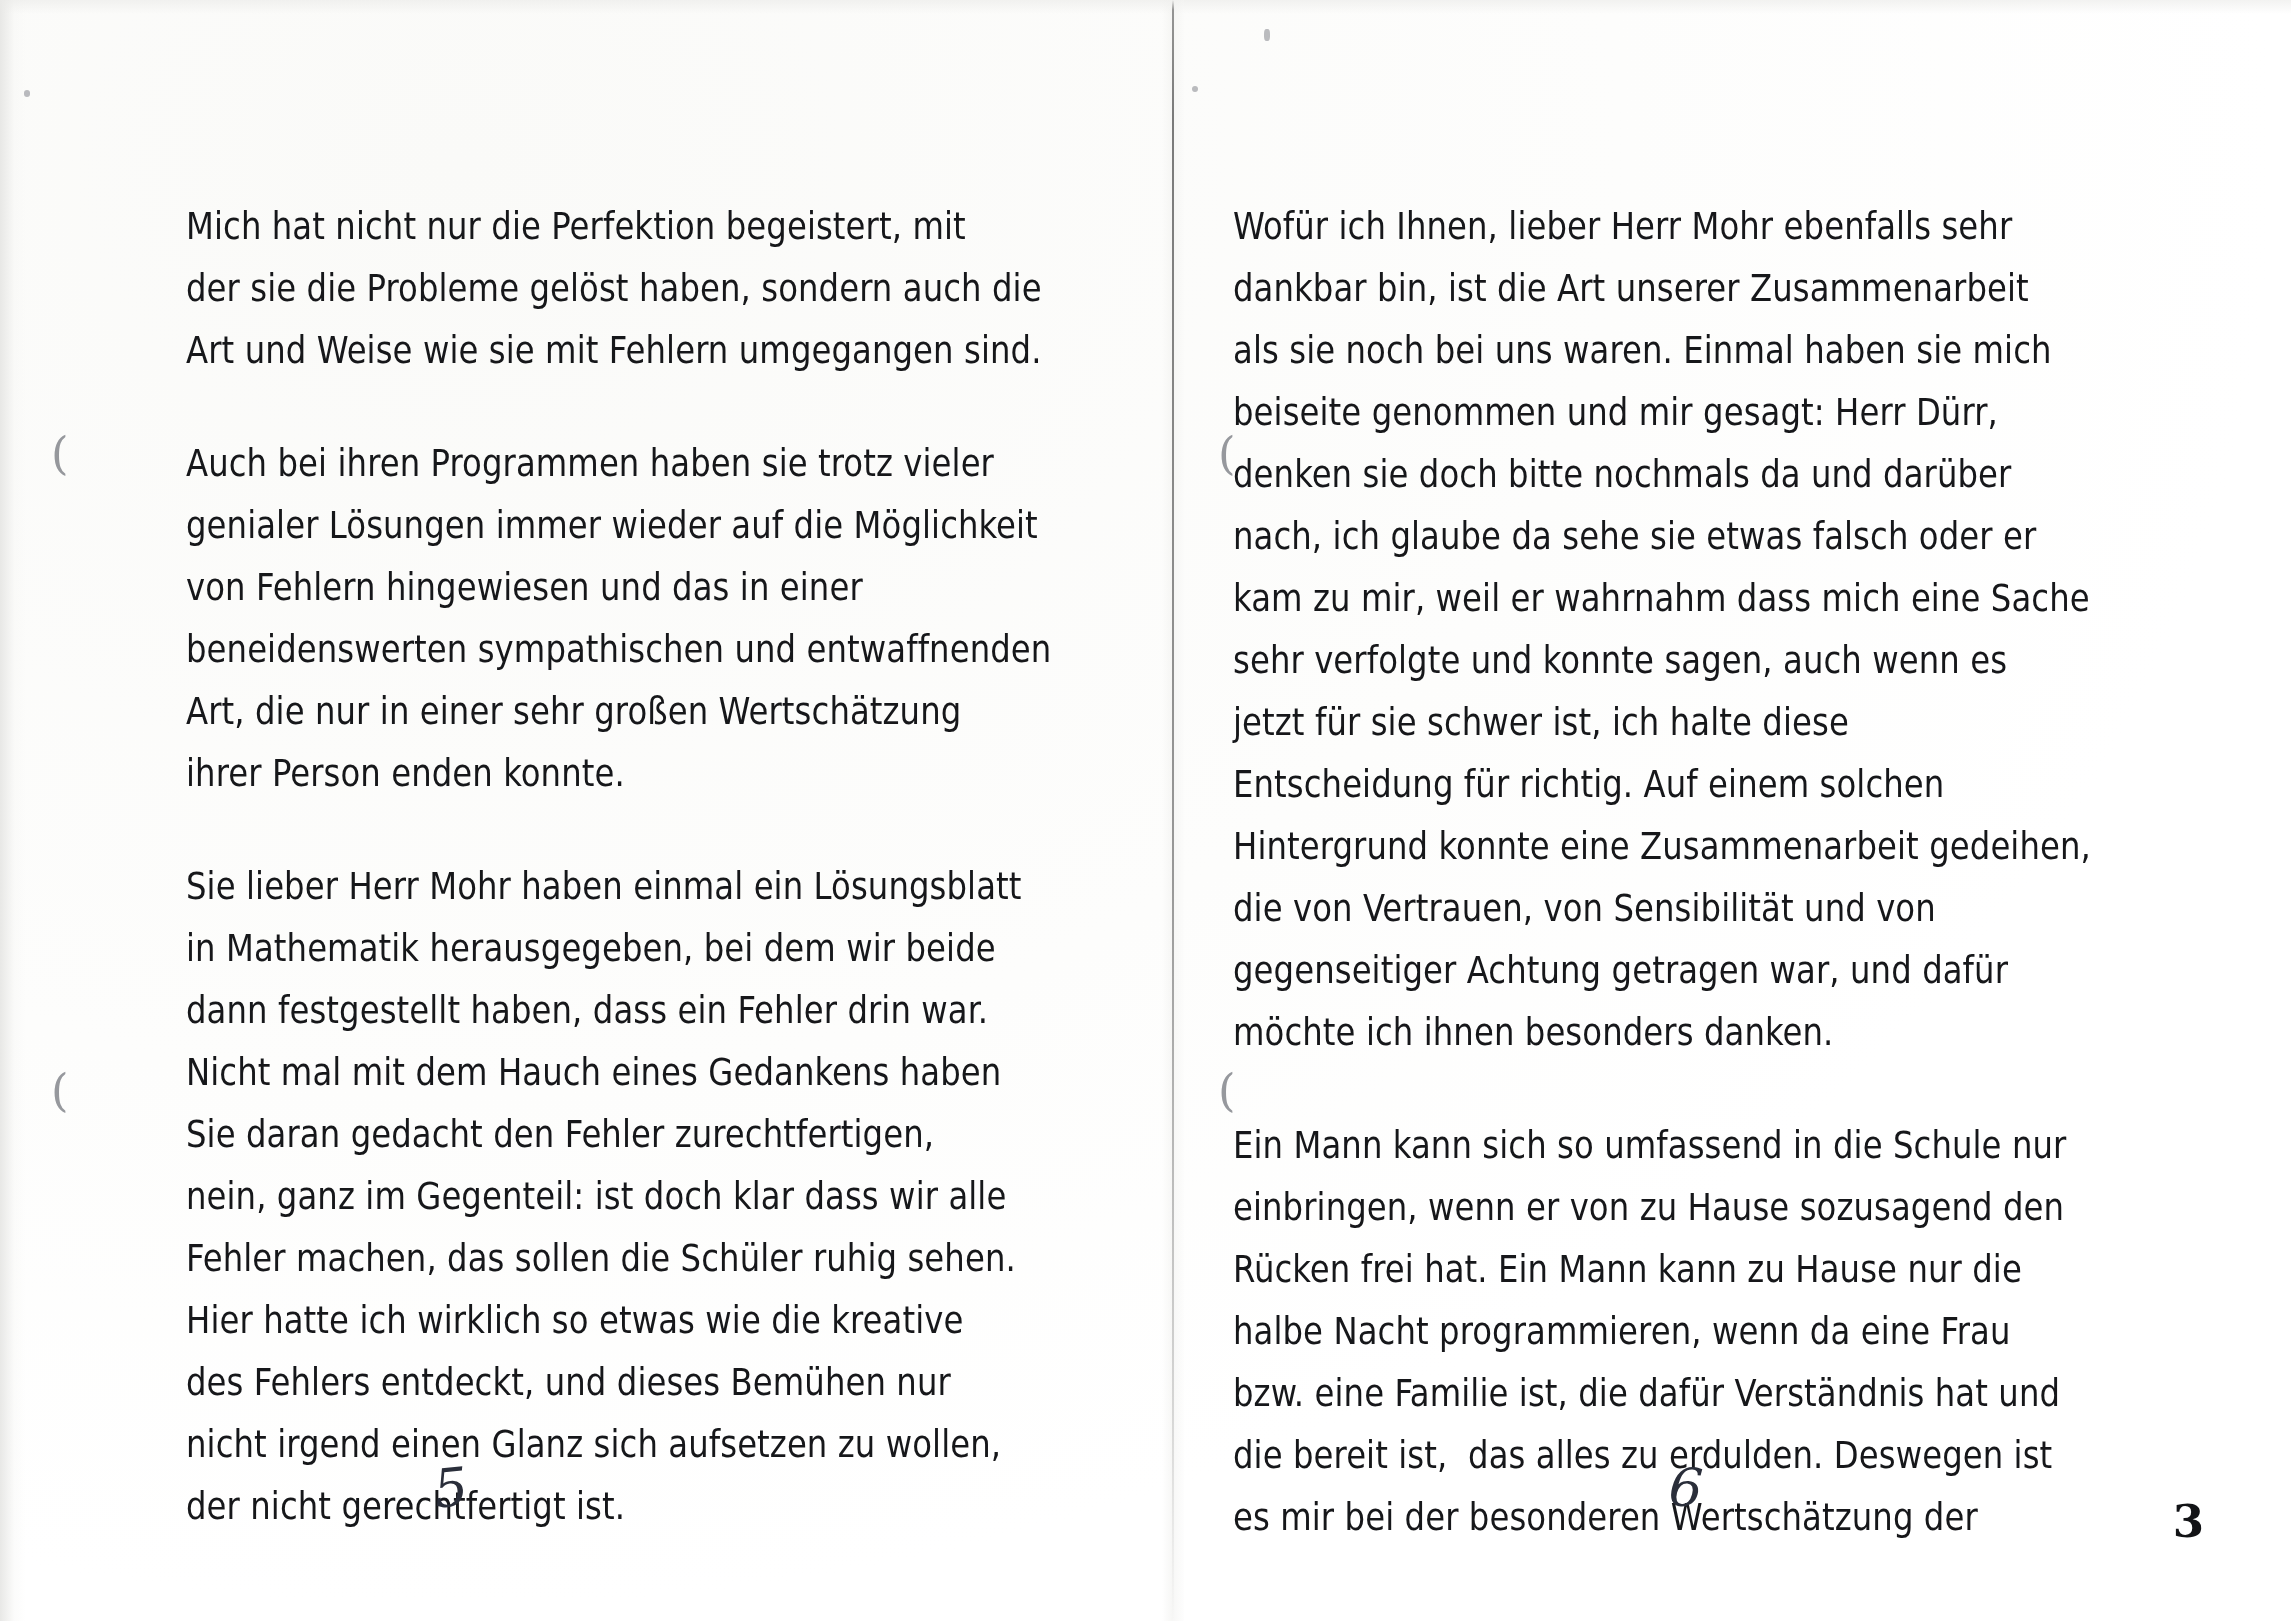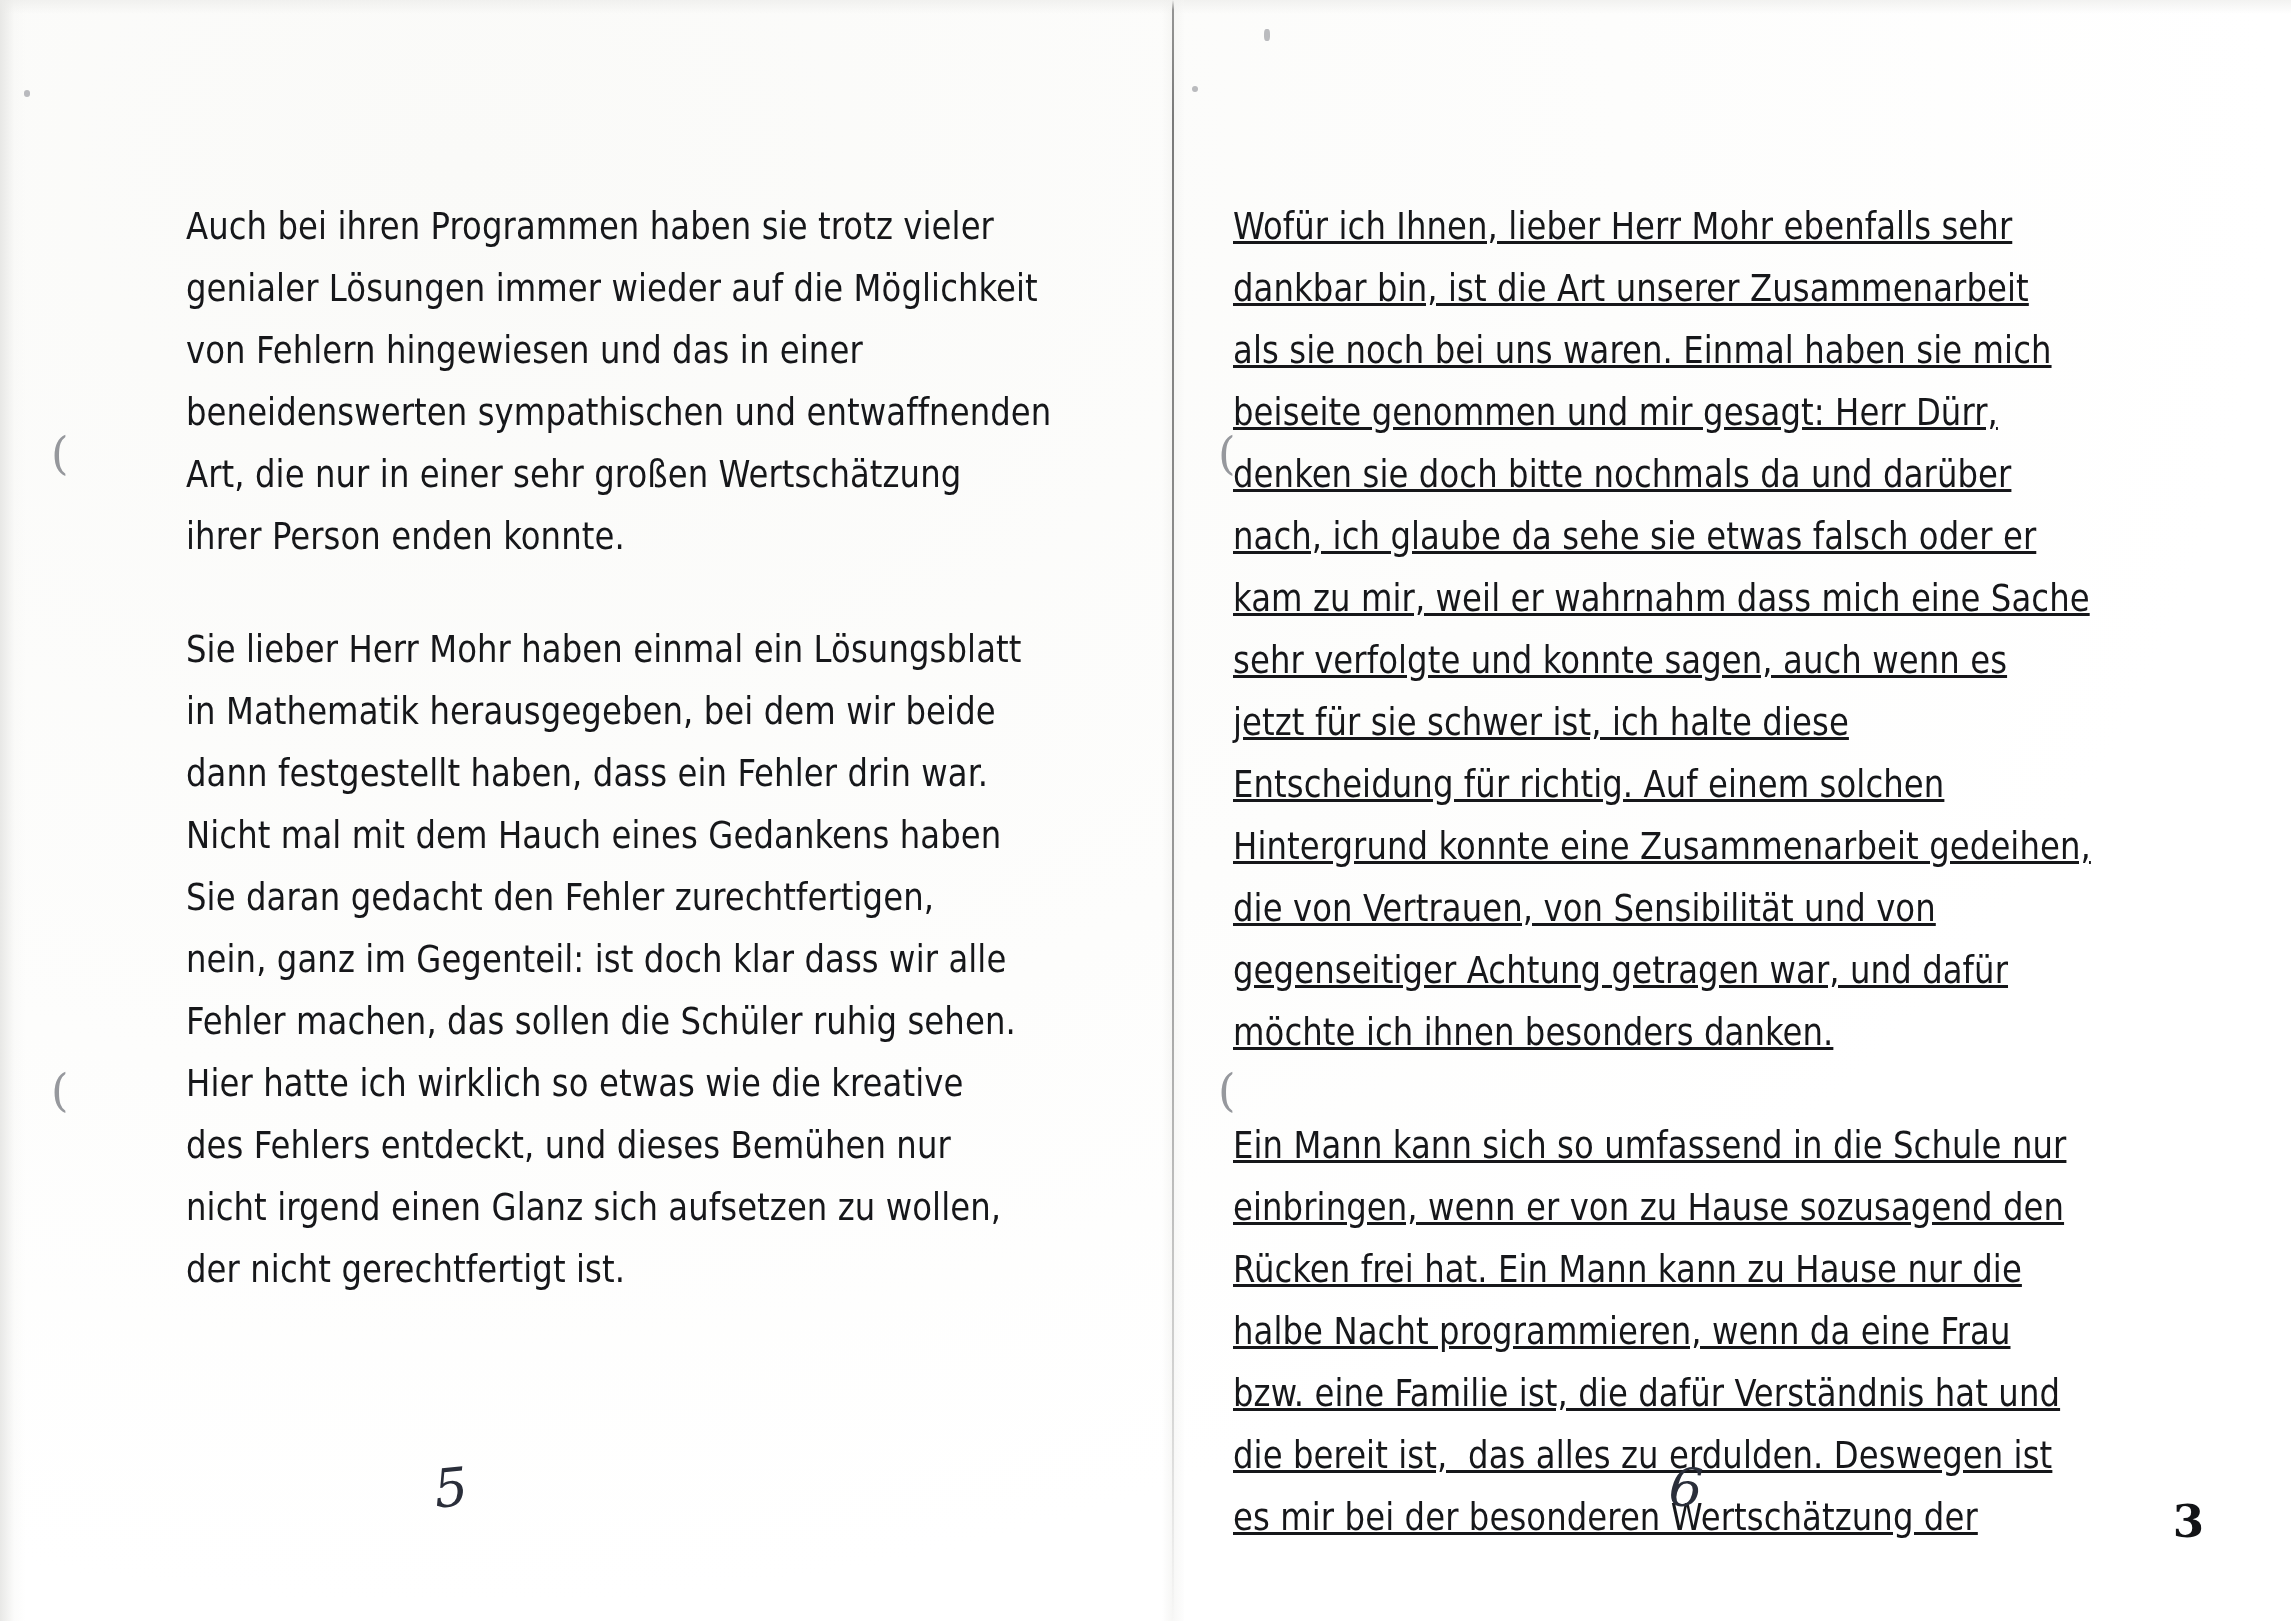--- a/index.html
+++ b/index.html
@@ -83,21 +83,21 @@
     opacity: 0.6;
   }
 
   
   .column {
     position: absolute;
     font-family: "DejaVu Sans", sans-serif;
     color: #16171a;
   }
   .col-left  { left: 186px;  top: 196px; width: 980px; }
-  .col-right { left: 1233px; top: 196px; width: 980px; text-decoration: underline; }
+  .col-right { left: 1233px; top: 196px; width: 980px; }
 
   .para {
     margin: 0 0 51px 0;
     padding: 0;
   }
   .line {
     display: block;
     font-size: 37px;
     line-height: 62px;
     letter-spacing: 0.1px;
@@ -146,20 +146,25 @@
   <div class="punch" style="left:51px;  top:1068px;">(</div>
   <div class="punch" style="left:1218px;top:431px;">(</div>
   <div class="punch" style="left:1218px;top:1068px;">(</div>
 
   <div class="speck" style="left:23.5px;  top:90px;  width:6.9px; height:6.9px;"></div>
   <div class="speck" style="left:1192px;top:86px;  width:5.9px; height:5.9px;"></div>
   <div class="speck" style="left:1264px;top:29px;  width:5.9px; height:11.8px; border-radius:40%;"></div>
 
   <div class="column col-left">
 
+    <p class="para">
+      <span class="line">Mich hat nicht nur die Perfektion begeistert, mit</span>
+      <span class="line">der sie die Probleme gelöst haben, sondern auch die</span>
+      <span class="line">Art und Weise wie sie mit Fehlern umgegangen sind.</span>
+    </p>
 
     <p class="para">
       <span class="line">Auch bei ihren Programmen haben sie trotz vieler</span>
       <span class="line">genialer Lösungen immer wieder auf die Möglichkeit</span>
       <span class="line">von Fehlern hingewiesen und das in einer</span>
       <span class="line">beneidenswerten sympathischen und entwaffnenden</span>
       <span class="line">Art, die nur in einer sehr großen Wertschätzung</span>
       <span class="line">ihrer Person enden konnte.</span>
     </p>
 

